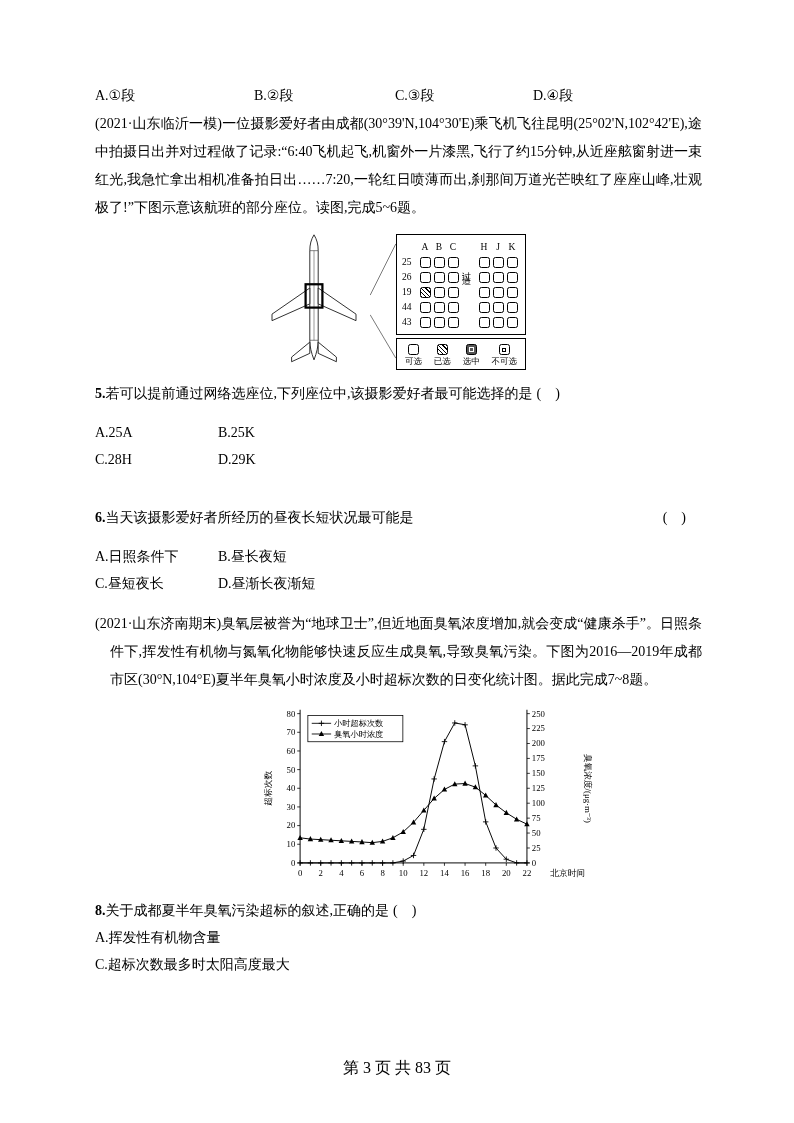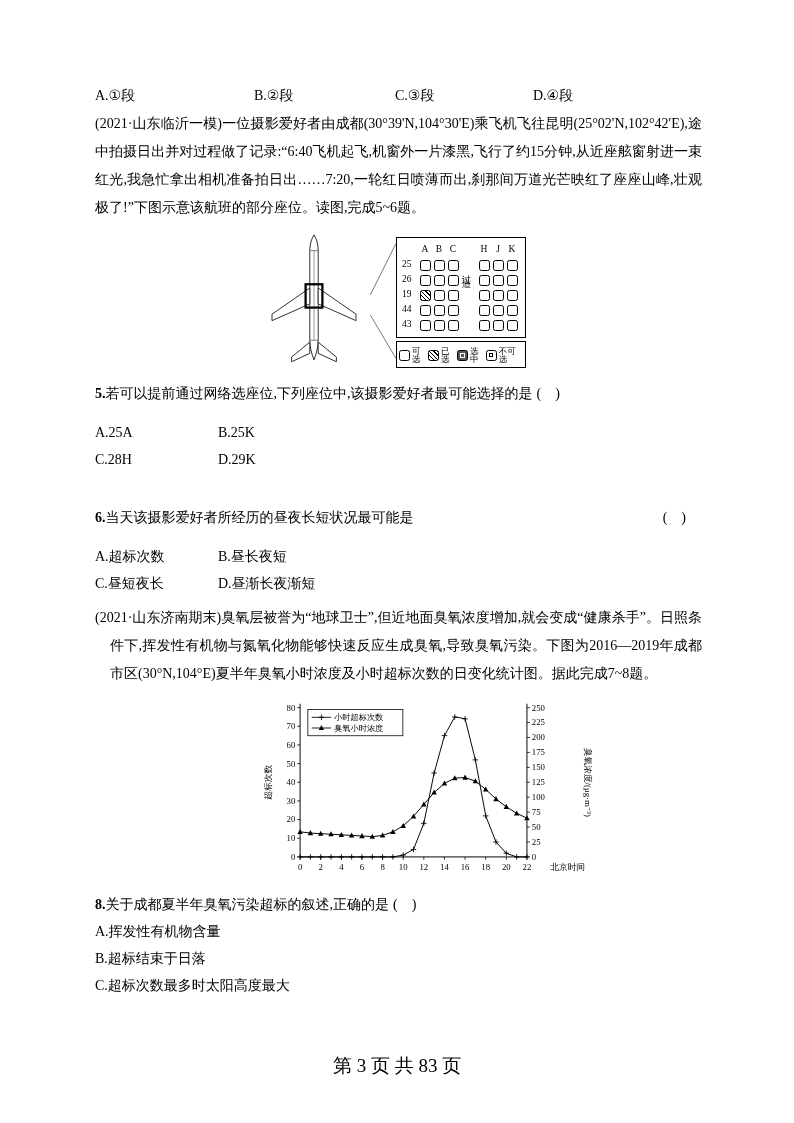--- a/index.html
+++ b/index.html
@@ -27,29 +27,29 @@
   .row-num{width:16px;font-size:9.5px;line-height:1;flex:none;}
   .seat-letter{width:14px;text-align:center;font-size:9.5px;line-height:1;flex:none;}
   .aisle-spacer{width:17px;height:1px;flex:none;}
   .seat{width:11px;height:11px;border:1px solid #000;border-radius:2.5px;margin:0 1.5px;background:#fff;position:relative;flex:none;}
   .seat.taken{background-image:repeating-linear-gradient(45deg,#000 0,#000 1px,transparent 1px,transparent 3px);}
   .seat.chosen{background:#555;}
   .seat.chosen::after{content:"";position:absolute;inset:2px;border:1px solid #fff;}
   .seat.blocked::after{content:"";position:absolute;inset:2.5px;border:1px solid #000;}
   .aisle{position:absolute;left:64px;top:29px;writing-mode:vertical-lr;font-size:9.5px;letter-spacing:4px;line-height:1;}
   .legend-box{border:1px solid #000;margin-top:3px;display:flex;justify-content:space-around;padding:5px 2px 3px;background:#fff;}
-  .legend-col{display:flex;flex-direction:row;align-items:center;gap:2px;}
+  .legend-col{display:flex;flex-direction:column;align-items:center;gap:2px;}
   .legend-col .seat{margin:0;}
   .legend-label{font-size:8.5px;line-height:1;}
 
   
   .chart-fig{margin:8px 0 2px 166px;}
   .chart-fig svg{font-family:inherit;display:block;}
 
-  .footer{position:absolute;bottom:44px;left:0;width:100%;text-align:center;font-size:19px;}
+  .footer{position:absolute;bottom:44px;left:0;width:100%;text-align:center;font-size:16px;}
 </style>
 </head>
 <body>
 
 <div class="page">
   <div class="content">
 
     <div class="opt-row-four">
       <span>A.①段</span>
       <span>B.②段</span>
@@ -173,28 +173,28 @@
         <span>D.29K</span>
       </div>
     </div>
 
     <div>
       <p class="q-line spread">
           <span class="grow"><b>6.</b><span>当天该摄影爱好者所经历的昼夜长短状况最可能是</span></span>
           <span class="bracket">(　)</span>
         </p>
       <div class="opt-grid-two">
-        <span>A.超标次数</span>
+        <span>A.日照条件下</span>
         <span>B.昼长夜短</span>
         <span>C.昼短夜长</span>
         <span>D.昼渐长夜渐短</span>
       </div>
     </div>
 
-    <p class="para hang" style="margin-top:7px">(2021·山东济南期末)臭氧层被誉为“地球卫士”,但近地面臭氧浓度增加,就会变成“健康杀手”。日照条件下,挥发性有机物与氮氧化物能够快速反应生成臭氧,导致臭氧污染。下图为2016—2019年成都市区(30°N,104°E)夏半年臭氧小时浓度及小时超标次数的日变化统计图。据此完成7~8题。</p>
+    <p class="para hang" style="margin-top:13px">(2021·山东济南期末)臭氧层被誉为“地球卫士”,但近地面臭氧浓度增加,就会变成“健康杀手”。日照条件下,挥发性有机物与氮氧化物能够快速反应生成臭氧,导致臭氧污染。下图为2016—2019年成都市区(30°N,104°E)夏半年臭氧小时浓度及小时超标次数的日变化统计图。据此完成7~8题。</p>
 
     <figure class="chart-fig">
       <svg id="ozone-chart" viewBox="0 0 348 196" width="338" height="190">
           <line x1="40" y1="8" x2="40" y2="166" stroke="#000" stroke-width="1"></line>
           <line x1="274" y1="8" x2="274" y2="166" stroke="#000" stroke-width="1"></line>
           <line x1="40" y1="166" x2="274" y2="166" stroke="#000" stroke-width="1"></line>
           <line x1="37" y1="166" x2="40" y2="166" stroke="#000" stroke-width="0.8"></line>
           <text x="35" y="169" text-anchor="end" font-size="9">0</text>
           <line x1="37" y1="146.75" x2="40" y2="146.75" stroke="#000" stroke-width="0.8"></line>
           <text x="35" y="149.75" text-anchor="end" font-size="9">10</text>
@@ -340,20 +340,19 @@
           <line x1="52" y1="33" x2="72" y2="33" stroke="#000" stroke-width="0.9"></line>
           <polygon points="62,30 59.2,35.2 64.8,35.2" fill="#000"></polygon>
           <text x="75" y="36" font-size="8.5">臭氧小时浓度</text>
         </svg>
     </figure>
 
 
     <div>
       <p class="q-line"><b>8.</b><span>关于成都夏半年臭氧污染超标的叙述,正确的是</span><span class="bracket">(　)</span></p>
       <p class="opt-line">A.挥发性有机物含量</p>
-      <p class="opt-line">B.超标结束于日落</p>
       <p class="opt-line">C.超标次数最多时太阳高度最大</p>
     </div>
 
   </div>
 
   <div class="footer">第 3 页 共 83 页</div>
 </div>
 
 </body></html>

